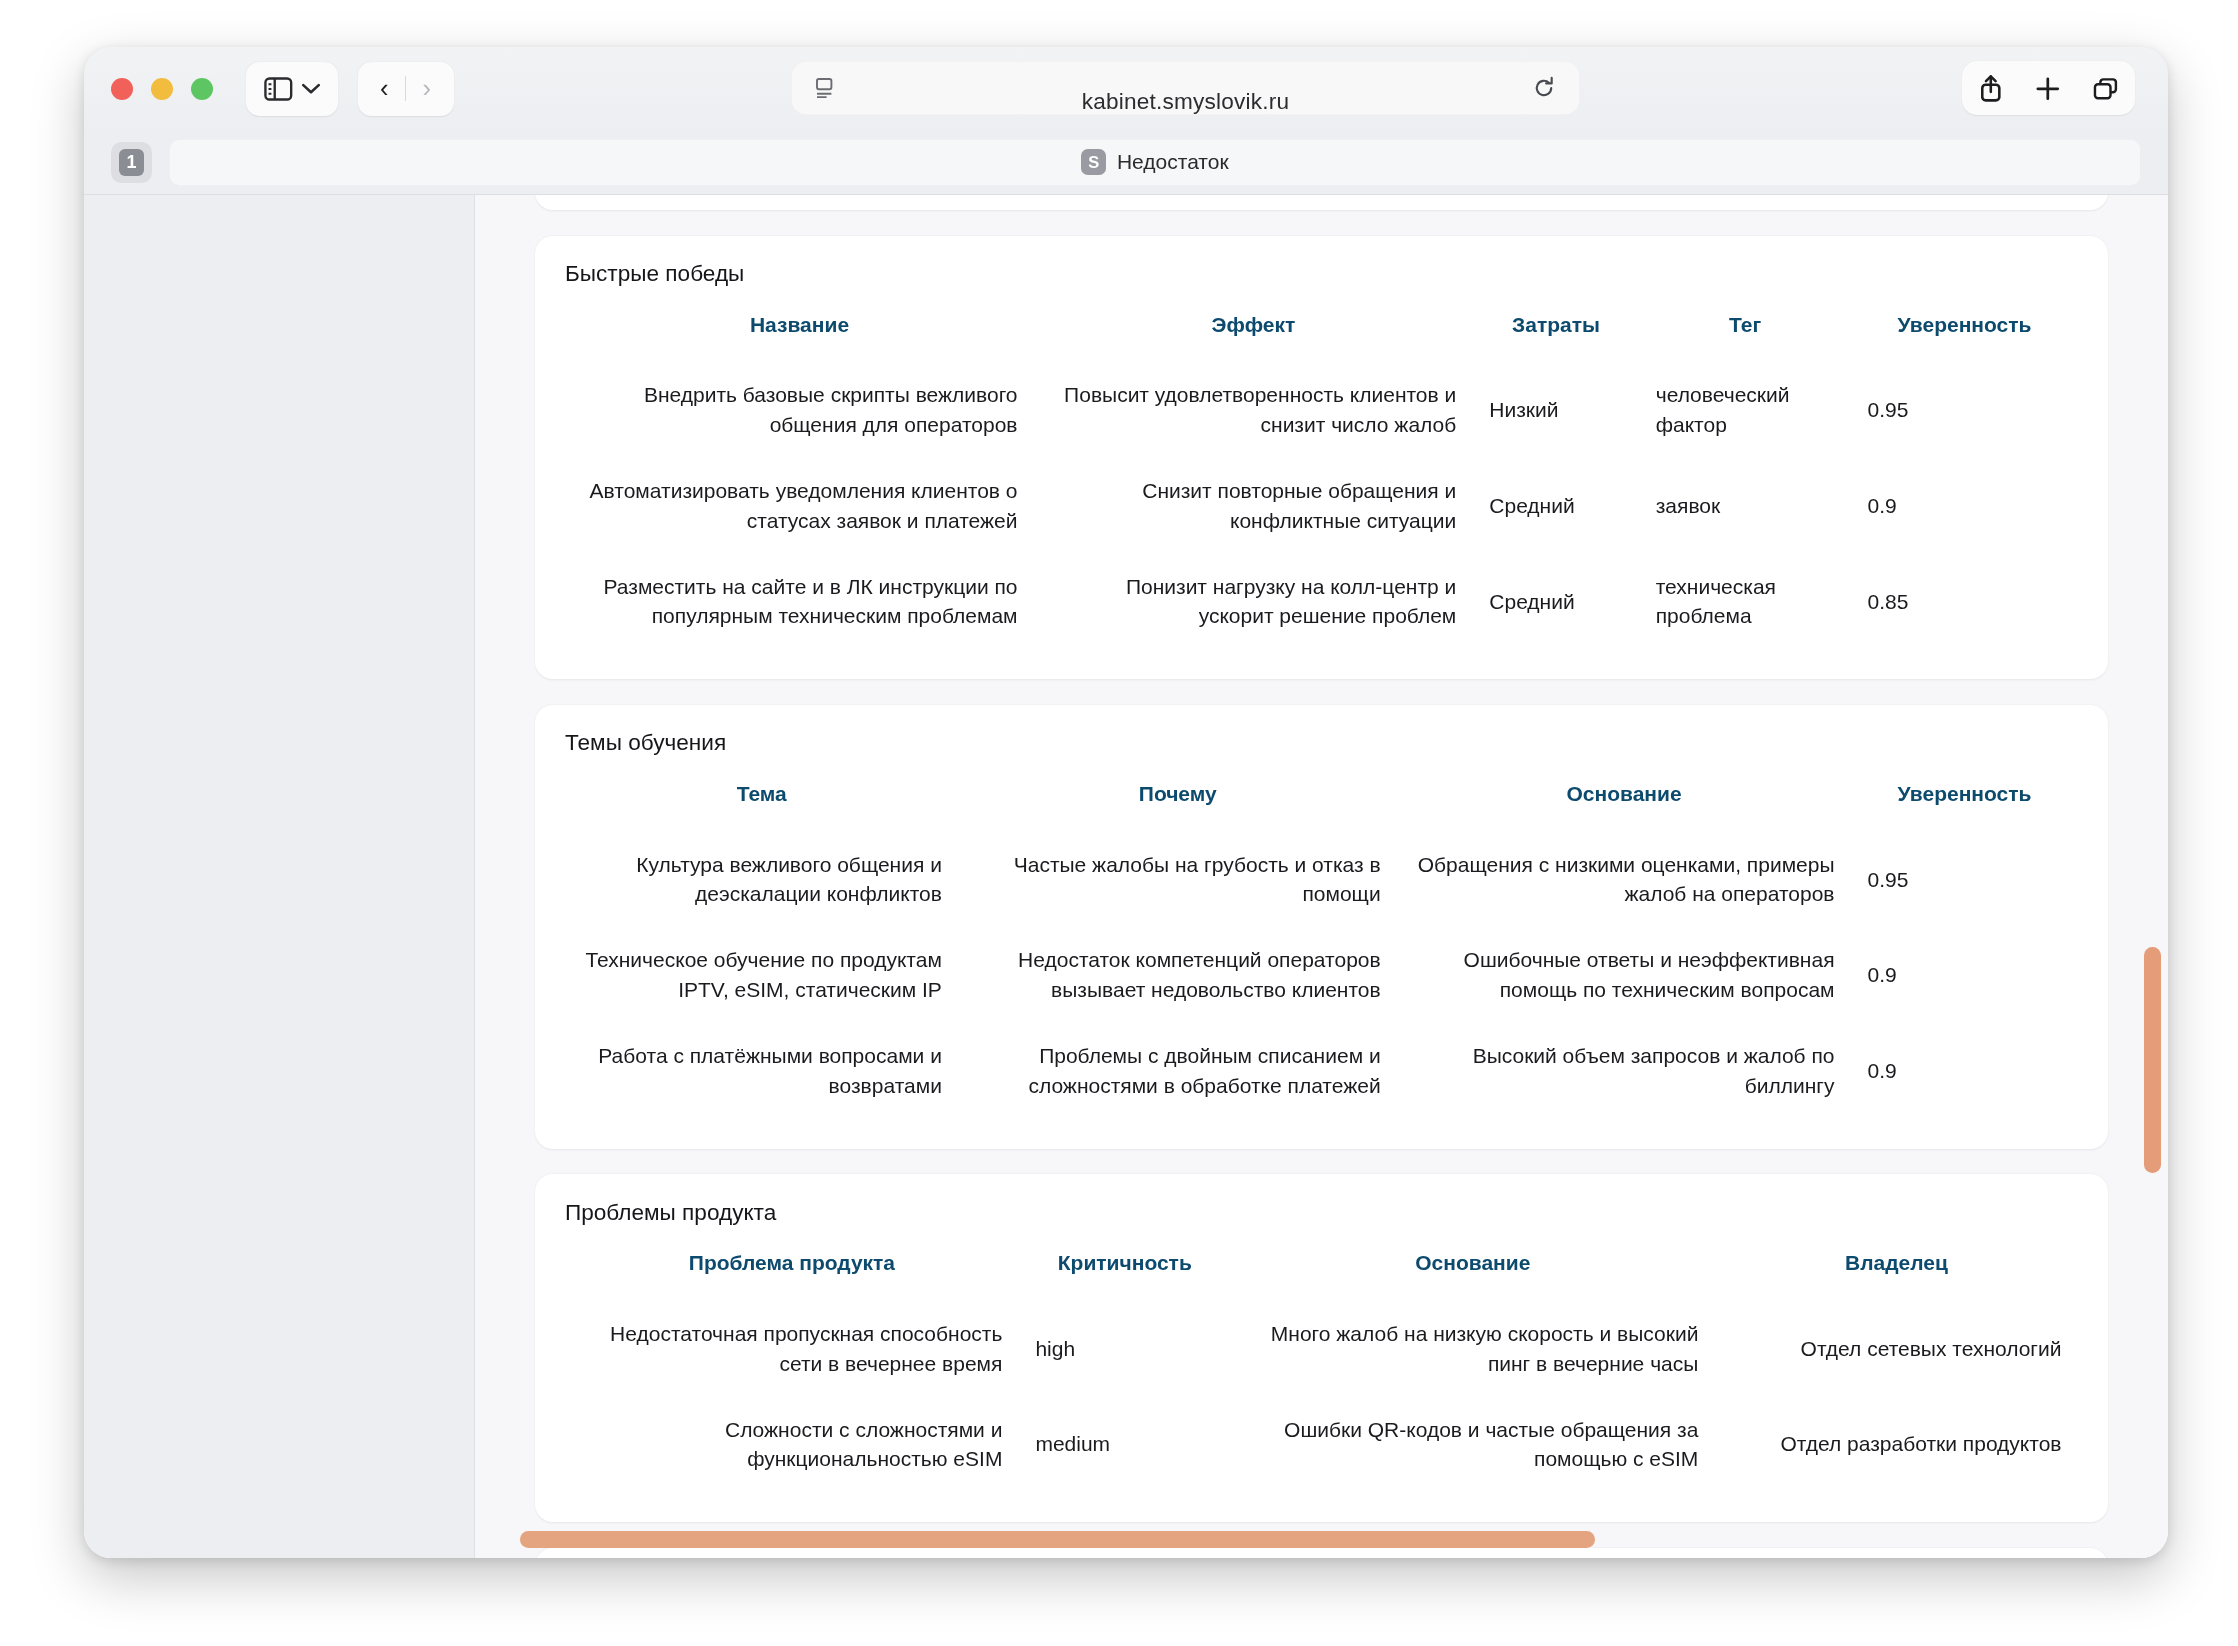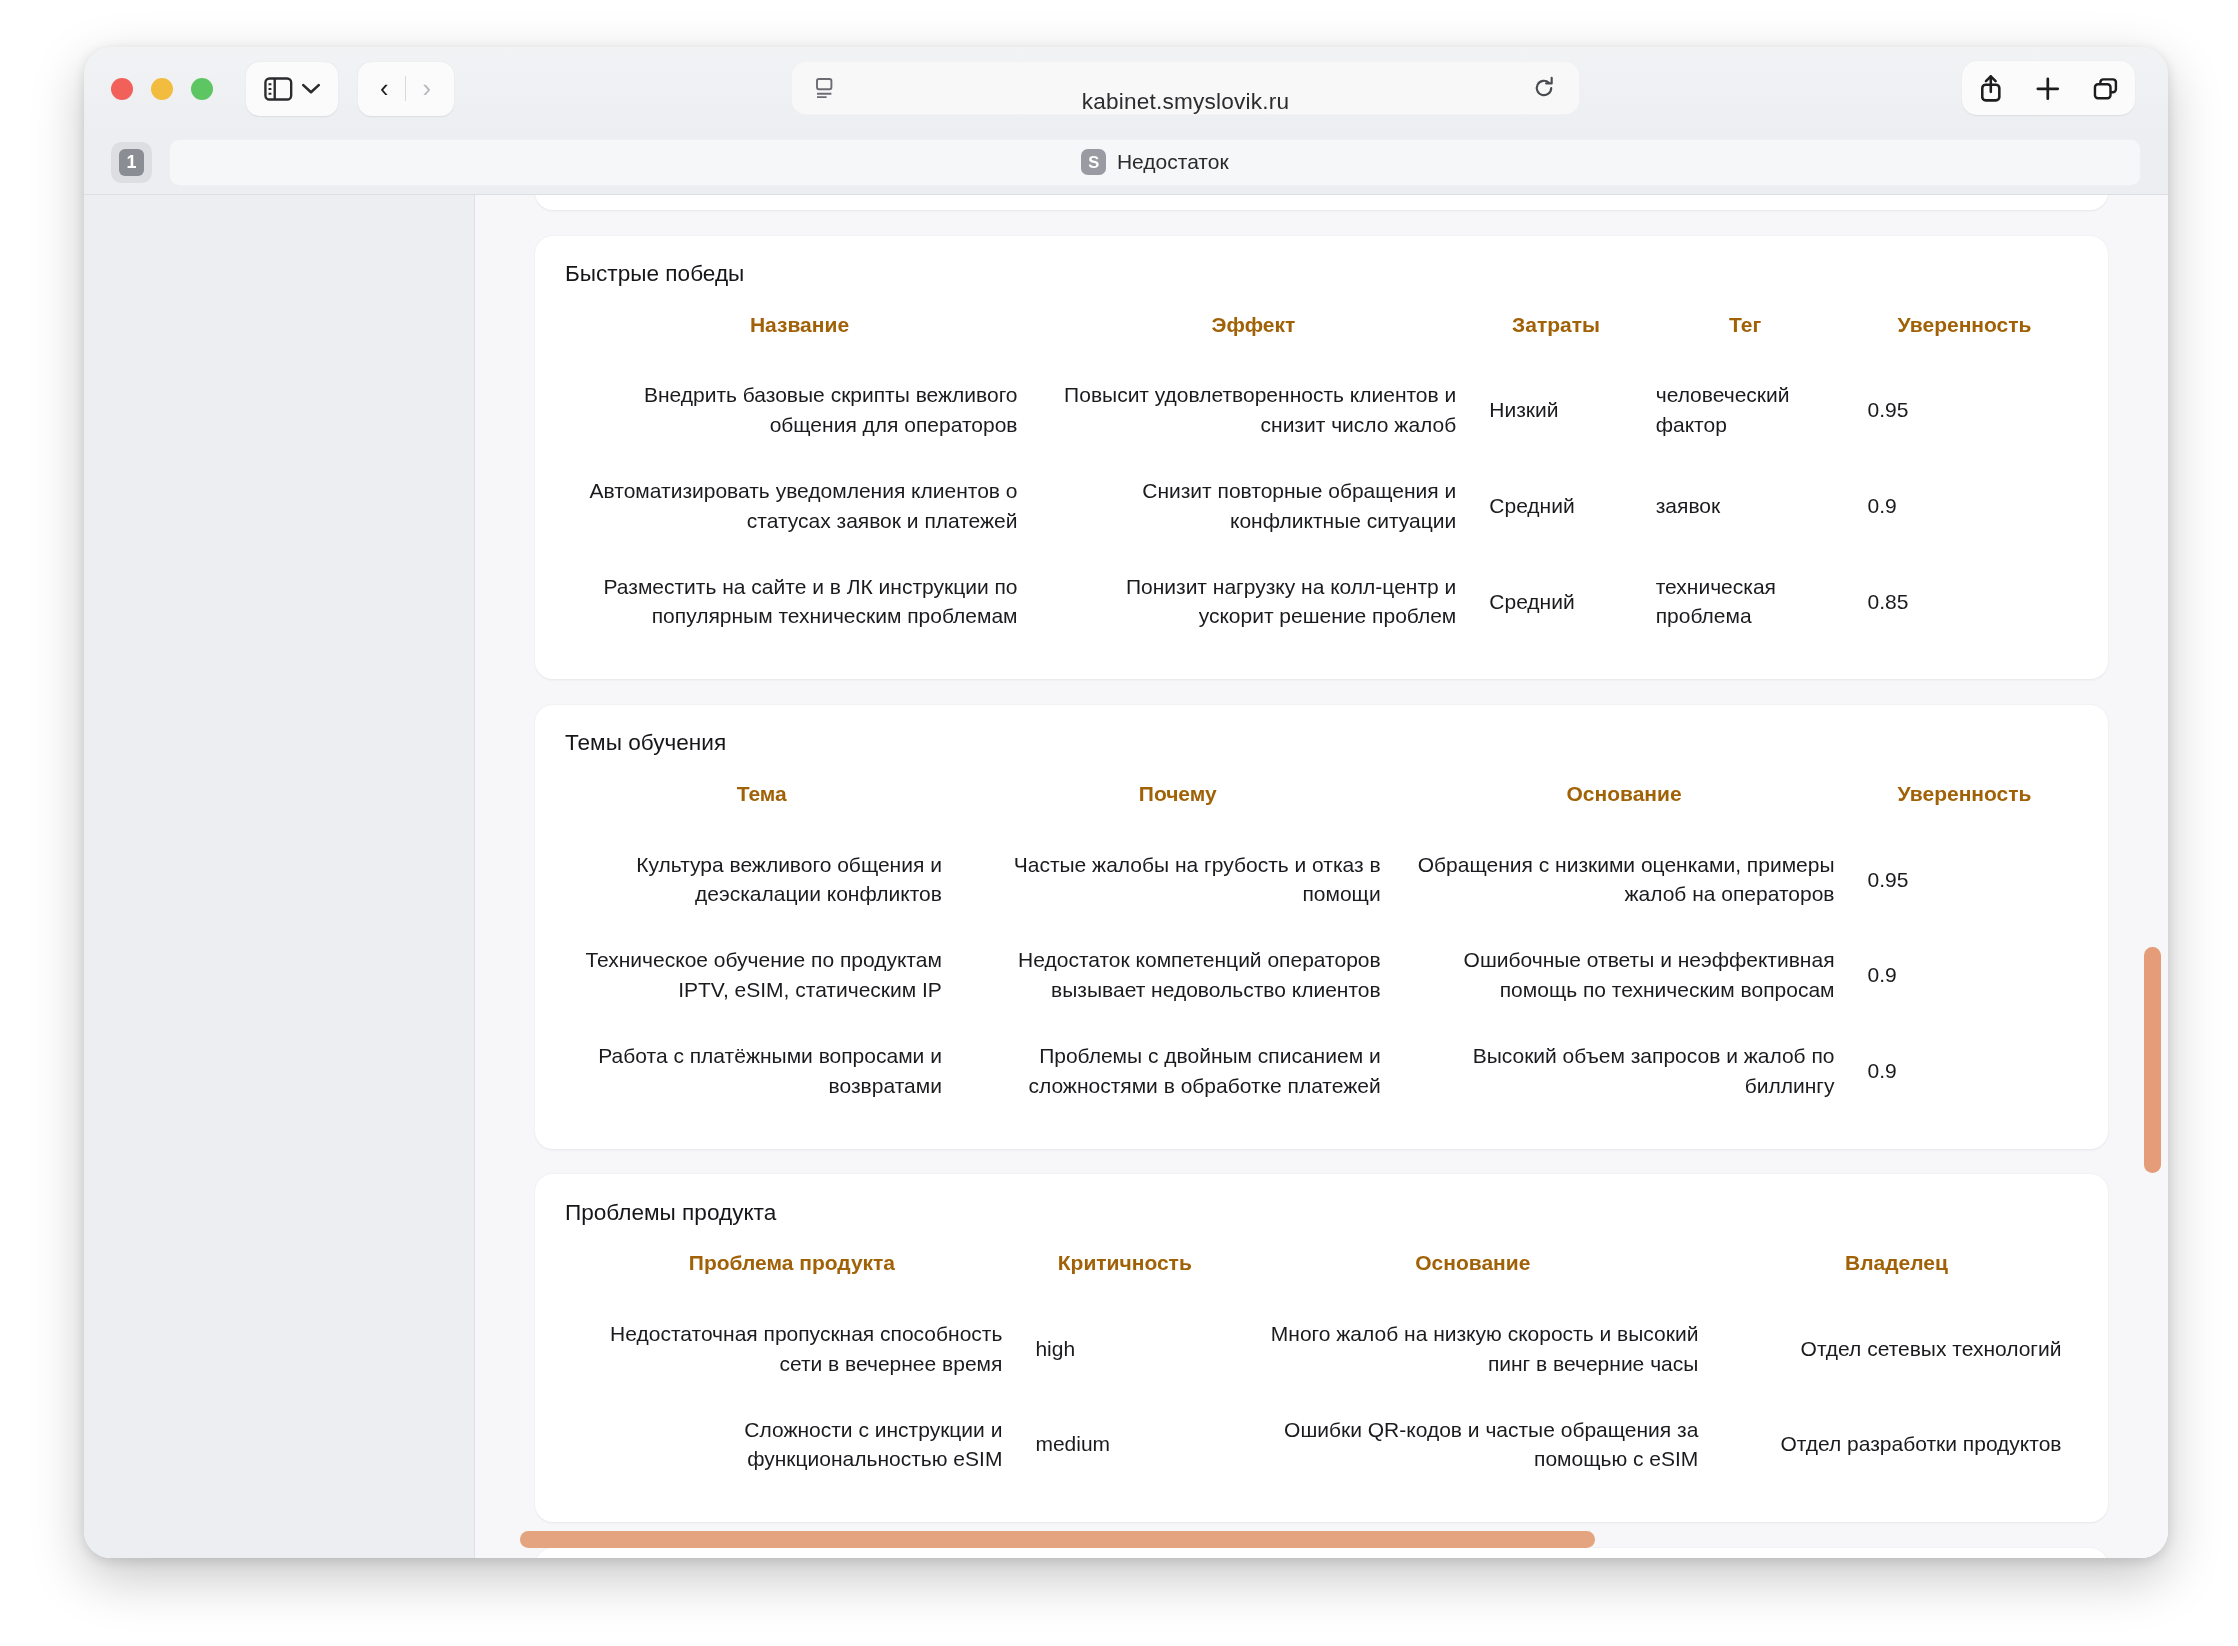--- a/index.html
+++ b/index.html
@@ -166,21 +166,21 @@
   }
 
   table.dt {
     width: 100%;
     border-collapse: collapse;
     table-layout: fixed;
   }
   table.dt th {
     font-size: 21px;
     font-weight: bold;
-    color: #a16207;
+    color: #0c4a6e;
     padding: 0 16.5px 25.6px 16.5px;
     text-align: center;
     vertical-align: bottom;
   }
   table.dt td {
     font-size: 21px;
     color: #1b1b1f;
     padding: 18px 16.5px;
     vertical-align: middle;
     line-height: 1.42;
@@ -430,21 +430,21 @@
               </tr>
             </thead>
             <tbody>
               <tr>
                 <td>Недостаточная пропускная способность сети в вечернее время</td>
                 <td class="center">high</td>
                 <td>Много жалоб на низкую скорость и высокий пинг в вечерние часы</td>
                 <td>Отдел сетевых технологий</td>
               </tr>
               <tr>
-                <td>Сложности с инструкции и функциональностью eSIM</td>
+                <td>Сложности с сложностями и функциональностью eSIM</td>
                 <td class="center">medium</td>
                 <td>Ошибки QR-кодов и частые обращения за помощью с eSIM</td>
                 <td>Отдел разработки продуктов</td>
               </tr>
             </tbody>
           </table>
         </div>
 
         <div class="card" style="padding:0;height:90px;">
           <div class="cut-heading"></div>

